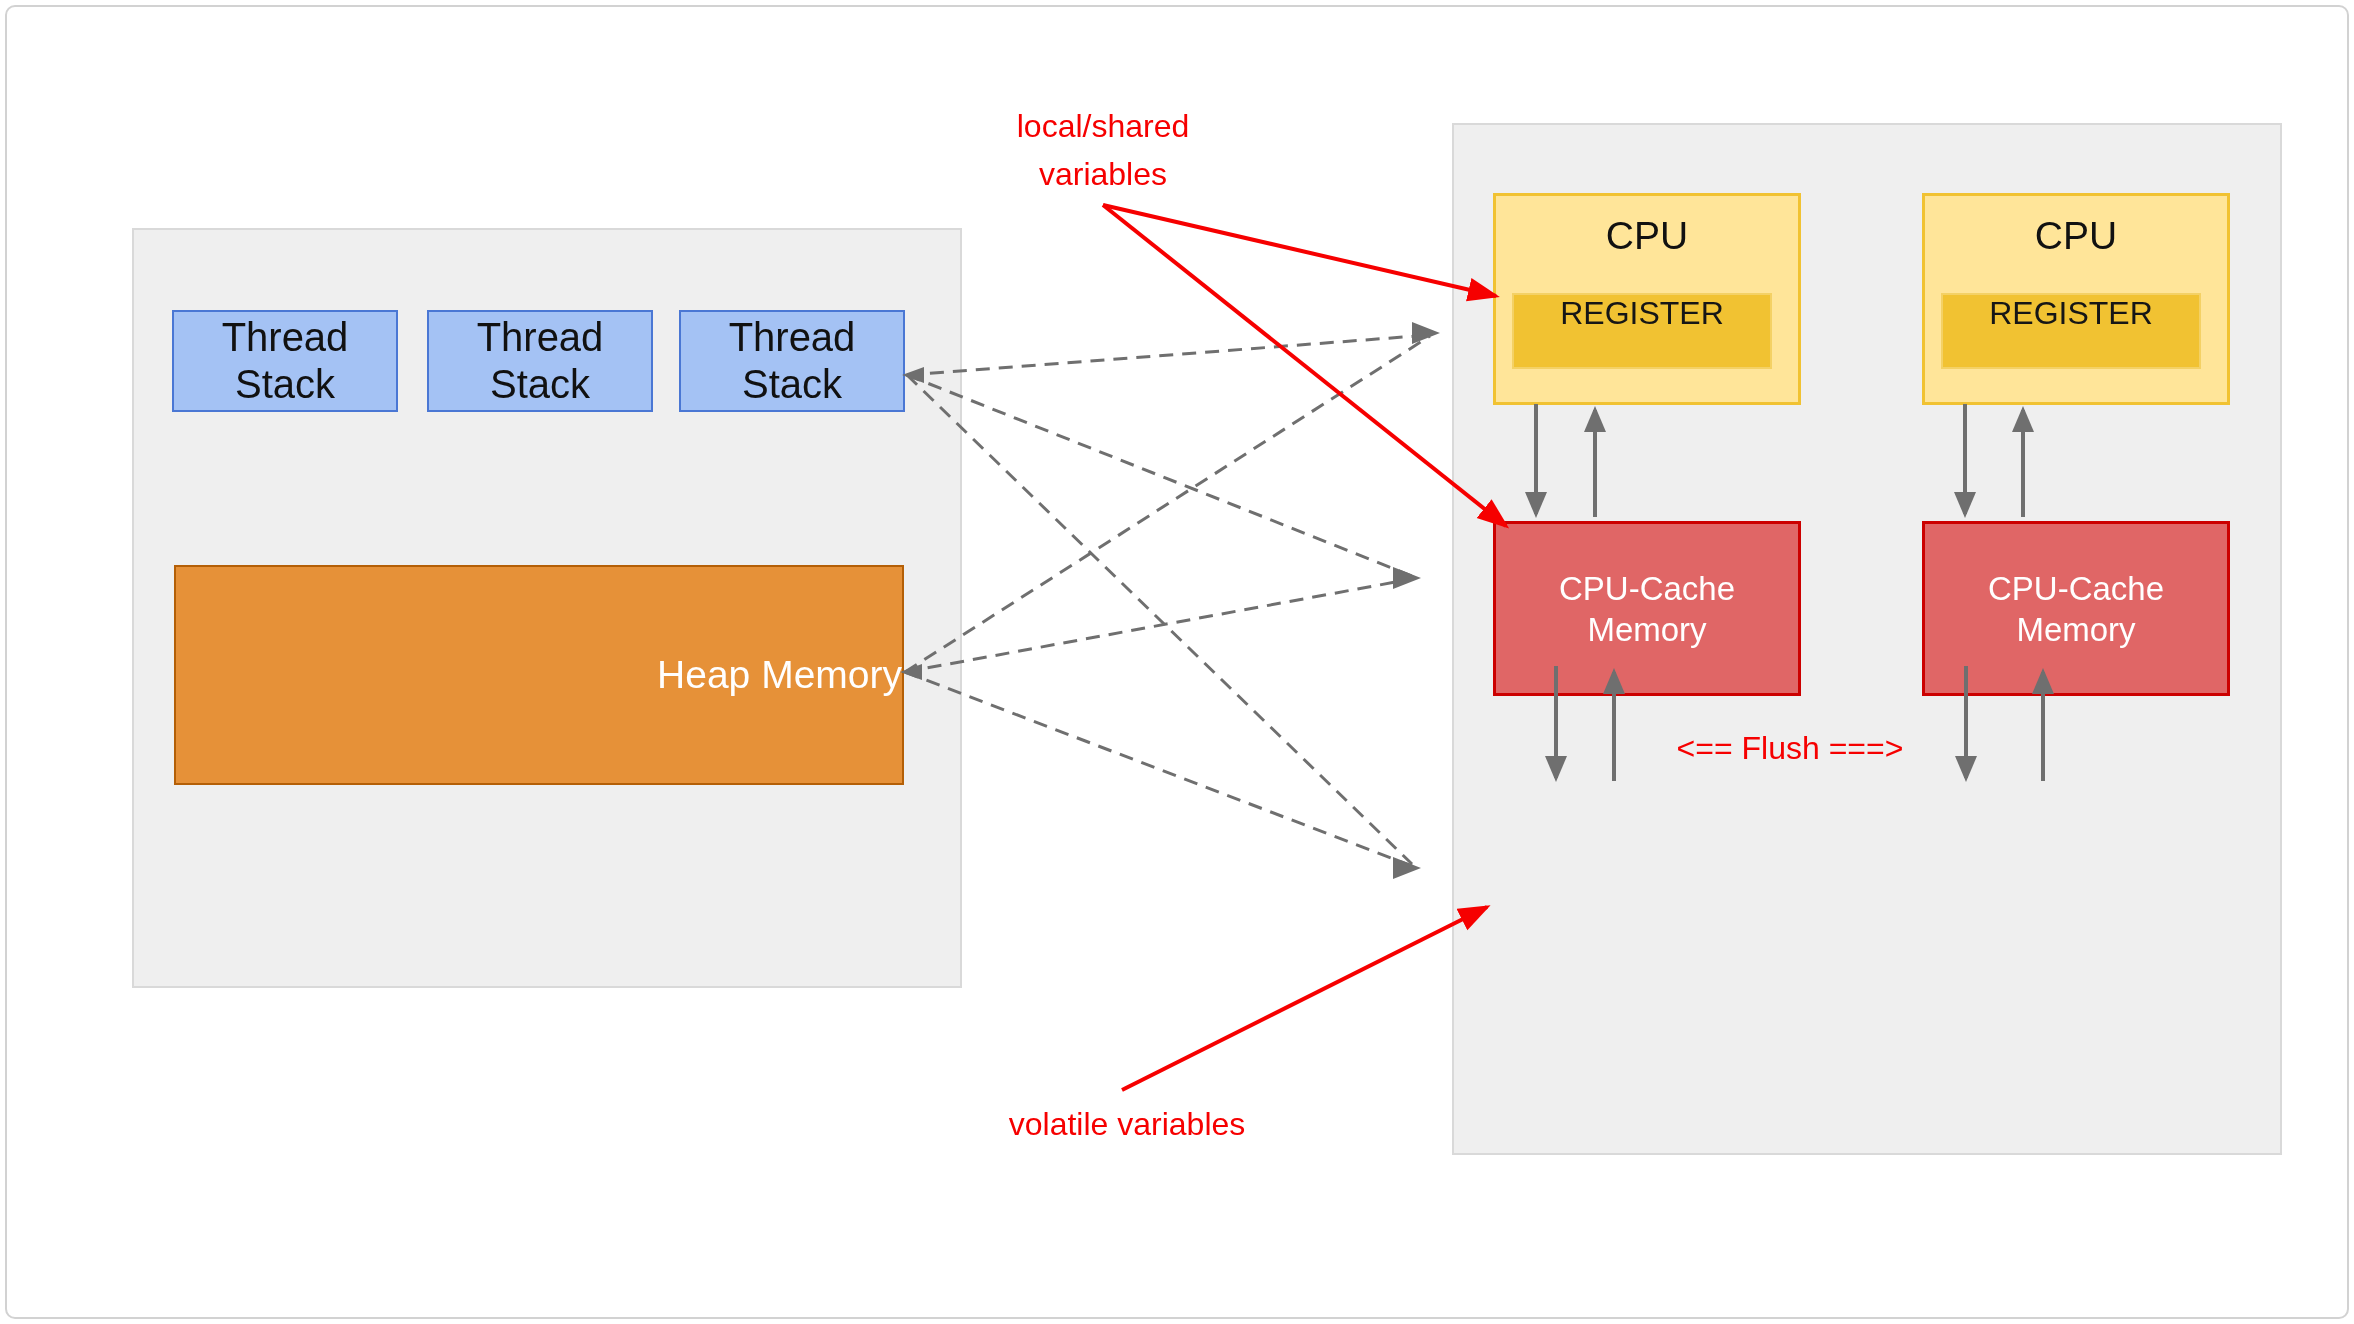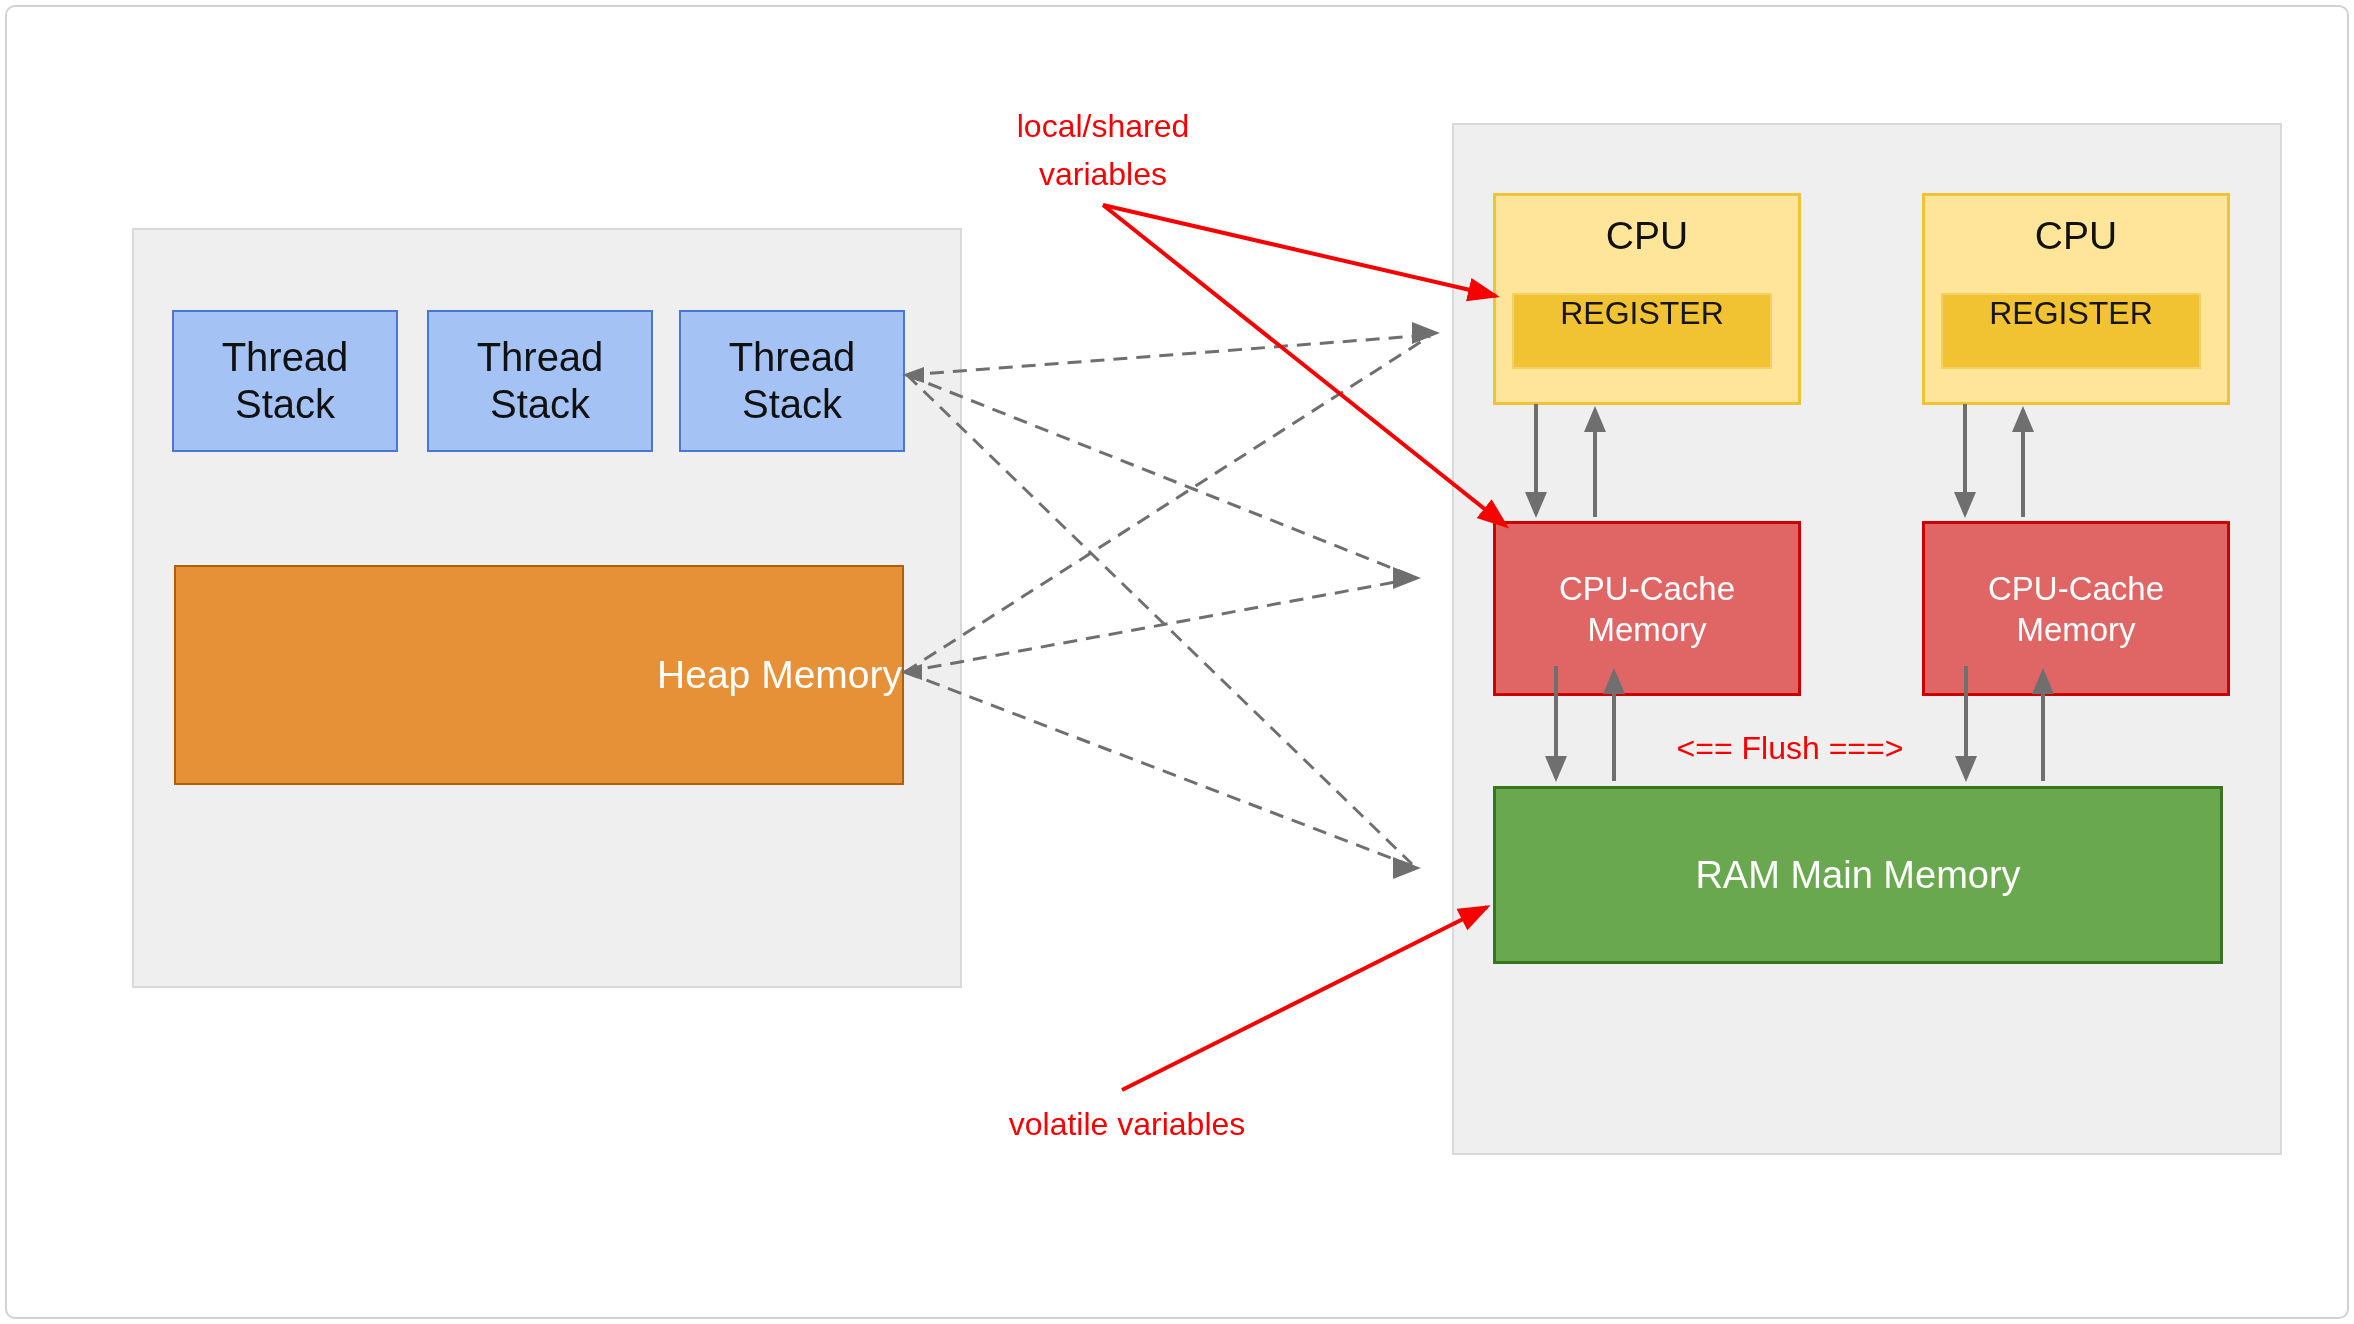--- a/index.html
+++ b/index.html
@@ -5,21 +5,21 @@
   html,body{margin:0;padding:0;}
   body{
     width:2354px;height:1324px;position:relative;background:#ffffff;
     font-family:"Liberation Sans",sans-serif;overflow:hidden;
   }
   .frame{position:absolute;inset:5px;border:2px solid #d2d2d2;border-radius:10px;}
   .panel{position:absolute;background:#efefef;border:2px solid #d9d9d9;box-sizing:border-box;}
   #jvm-panel{left:132px;top:228px;width:830px;height:760px;}
   #cpu-panel{left:1452px;top:123px;width:830px;height:1032px;padding-left:13px;}
   .box{position:absolute;box-sizing:border-box;display:flex;align-items:center;justify-content:center;text-align:center;}
-  .thread{width:226px;height:142px;background:#a4c2f4;border:2px solid #4a77d4;
+  .thread{width:226px;height:102px;background:#a4c2f4;border:2px solid #4a77d4;
           font-size:40px;line-height:47px;color:#111;white-space:pre-line;}
   #ts1{left:38px;top:80px}#ts2{left:293px;top:80px}#ts3{left:545px;top:80px}
   .heap{left:40px;top:335px;width:730px;height:220px;background:#e69138;border:2px solid #b45f06;
         color:#fff;font-size:39px;justify-content:flex-end;}
   .panel-title{position:absolute;font-size:46px;color:#1c1c1c;transform:translateX(-50%);white-space:nowrap;}
   #jvm-title{left:594px;top:682px}
   #cpu-title{left:595px;top:938px}
   .cpu-box{position:absolute;box-sizing:border-box;width:308px;height:212px;background:#ffe599;border:3px solid #f1c232;}
   #cpu1{left:39px;top:68px}#cpu2{left:468px;top:68px}
   .cpu-label{position:absolute;top:18px;left:0;width:100%;text-align:center;font-size:39px;color:#111;}
@@ -79,23 +79,20 @@
     </div>
   </div>
   <div class="box cache" id="cache1">
     <span>CPU-Cache
 Memory</span>
   </div>
   <div class="box cache" id="cache2">
     <span>CPU-Cache
 Memory</span>
   </div>
-  <div class="box ram">
-    <span>RAM Main Memory</span>
-  </div>
 </section>
 
 <div class="note" id="note-local">local/shared
 variables</div>
 <div class="note" id="note-volatile">volatile variables</div>
 <div class="note" id="note-flush">&lt;== Flush ===&gt;</div>
 
 <svg class="overlay" width="2354" height="1324" viewBox="0 0 2354 1324">
   <defs>
     <marker id="ag" markerUnits="userSpaceOnUse" markerWidth="30" markerHeight="26" refX="22" refY="11" orient="auto">

